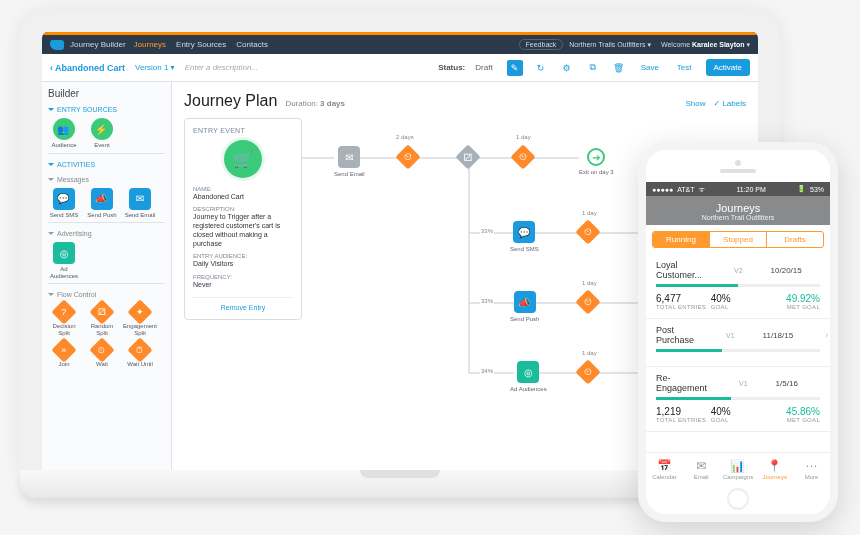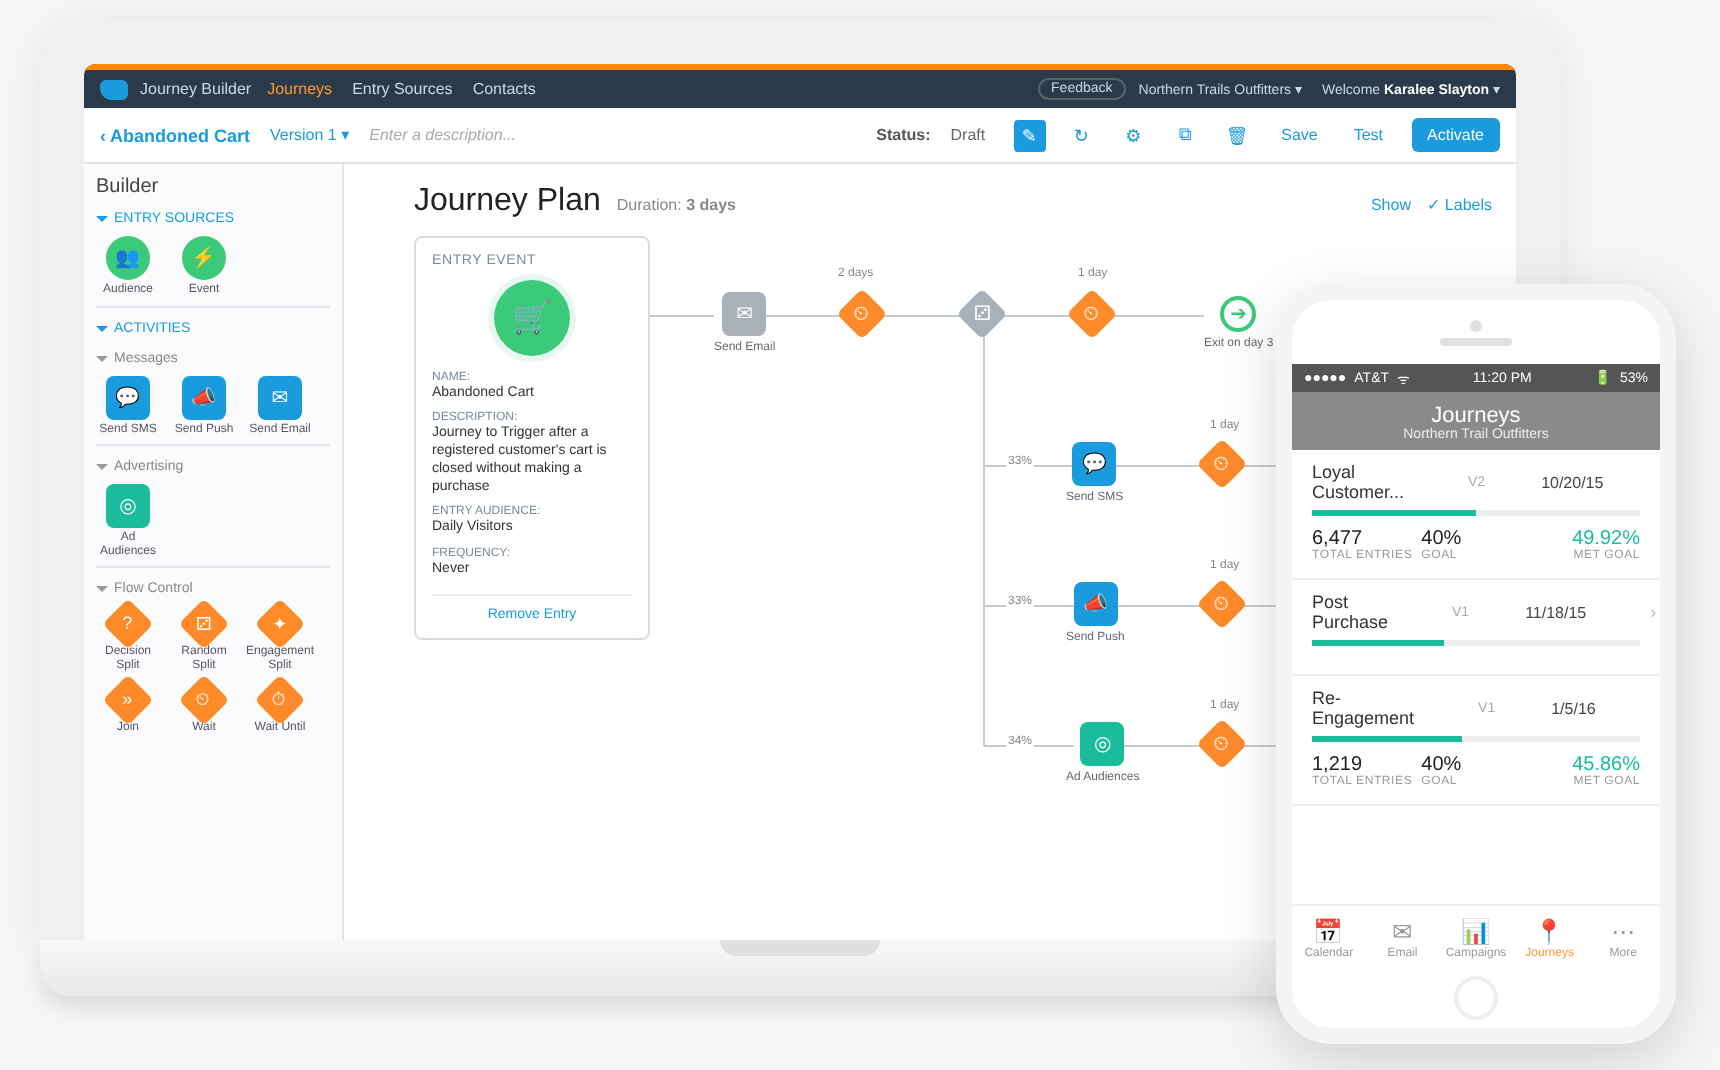--- a/index.html
+++ b/index.html
@@ -28,21 +28,21 @@
 .version { color: #1a9bde; font-size: 8px; }
 .desc-ph { color: #aaa; font-size: 8px; font-style: italic; }
 .subbar .spacer { flex: 1; }
 .status-label { font-size: 8px; font-weight: 600; }
 .status-val { font-size: 8px; color: #666; margin-right: 4px; }
 .iconbtn { width: 16px; height: 16px; display: inline-flex; align-items: center; justify-content: center; font-size: 9px; color: #1a9bde; }
 .iconbtn.primary { background: #1a9bde; color: #fff; border-radius: 2px; }
 .txtbtn { color: #1a9bde; font-size: 8px; padding: 0 4px; }
 .activate { background: #1a9bde; color: #fff; padding: 4px 8px; border-radius: 3px; font-size: 8px; text-align: right; }
 
-.app-body { display: flex; height: calc(100% - 50px); gap: 23px; }
+.app-body { display: flex; height: calc(100% - 50px); }
 
 
 .sidebar { width: 130px; background: #fafbfc; border-right: 1px solid #e0e4e8; padding: 6px; font-size: 8px; color: #333; overflow-y: auto; }
 .sidebar-title { font-size: 10px; color: #444; margin-bottom: 6px; }
 .section-head { color: #1a9bde; font-size: 7px; display: flex; align-items: center; gap: 3px; margin: 6px 0 4px; }
 .section-head::before { content: ""; border: 3px solid transparent; border-top-color: #1a9bde; margin-top: 3px; }
 .tile-row { display: flex; gap: 6px; flex-wrap: wrap; margin-bottom: 4px; }
 .tile { width: 32px; display: flex; flex-direction: column; align-items: center; gap: 2px; }
 .tile .ico { width: 22px; height: 22px; border-radius: 50%; display: flex; align-items: center; justify-content: center; color: #fff; font-size: 10px; }
 .tile .lbl { font-size: 6px; color: #556; text-align: center; line-height: 1.1; }
@@ -377,20 +377,25 @@
     <div class="sp"></div>
     <span>11:20 PM</span>
     <div class="sp"></div>
     <span>🔋</span>
     <span>53%</span>
   </div>
   <div class="phone-header">
     <div class="t">Journeys</div>
     <div class="s">Northern Trail Outfitters</div>
   </div>
+  <div class="seg">
+    <div class="on">Running</div>
+    <div>Stopped</div>
+    <div>Drafts</div>
+  </div>
   <div id="phone-rows">
       <div class="jrow">
         <div class="r1">
           <span class="nm">Loyal Customer...</span>
           <span class="ver">V2</span>
           <span class="dt">10/20/15</span>
           <span class="ar">›</span>
         </div>
   <div class="bar">
           <div class="fill" style="width:50%"></div>

